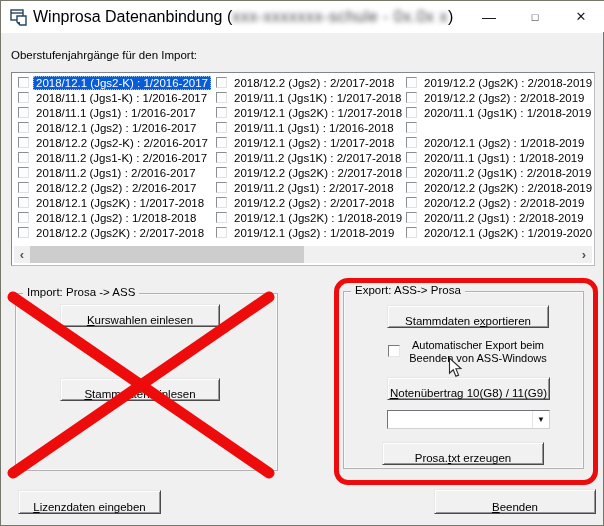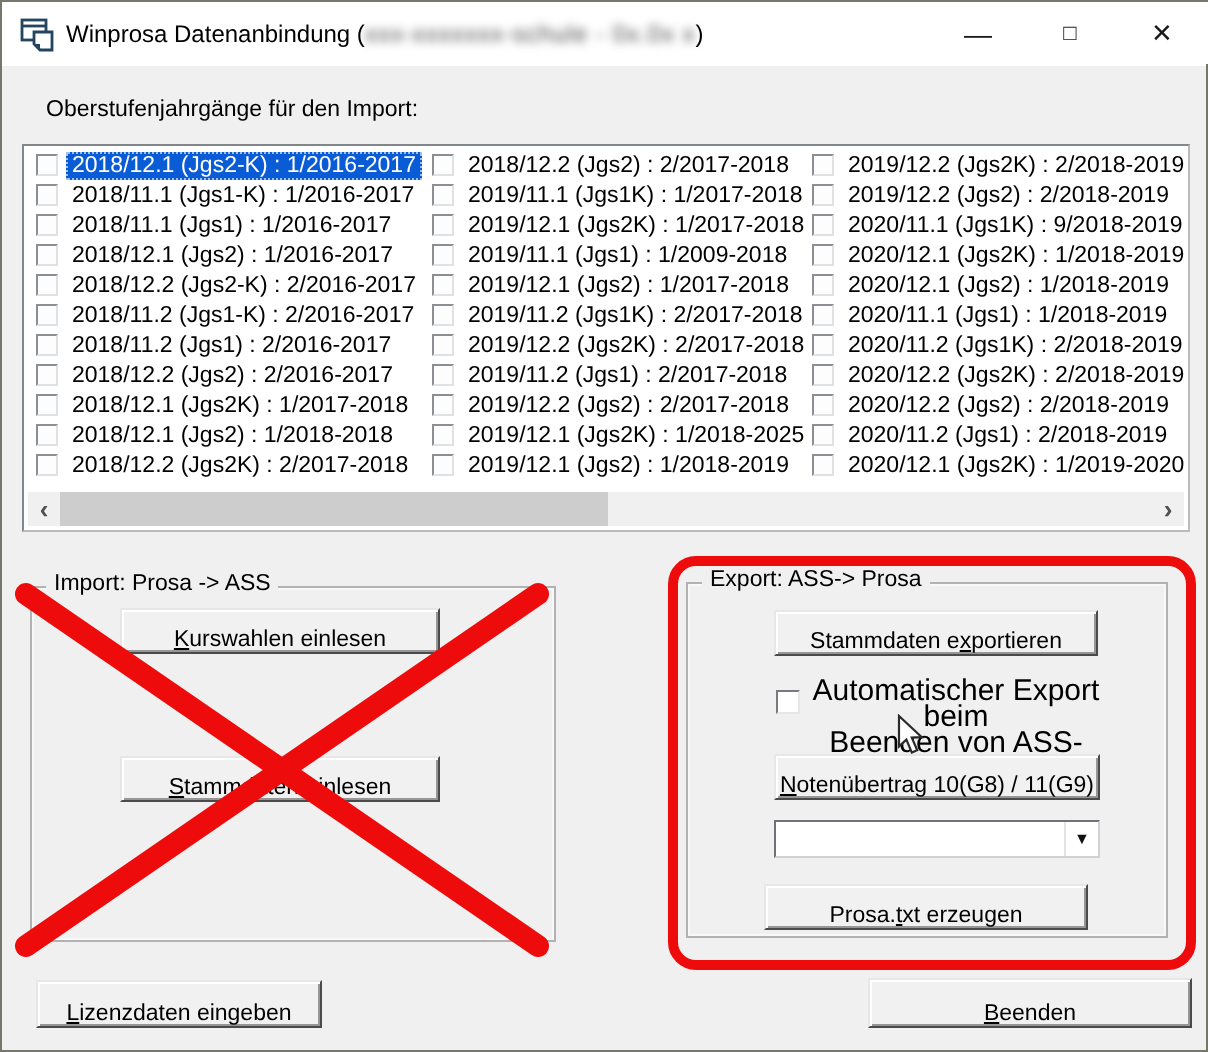--- a/index.html
+++ b/index.html
@@ -7,28 +7,28 @@
   .window{
     position:absolute;inset:0;
     background:#f0f0f0;
     border:1px solid #75776b;
     font-family:"Liberation Sans",sans-serif;
     color:#000;
   }
   
   .titlebar{position:absolute;left:0;top:0;right:0;height:32px;background:#ffffff;}
   .app-icon{position:absolute;left:9px;top:8px;width:17px;height:17px;}
-  .title-text{position:absolute;left:32px;top:0;height:32px;line-height:32px;font-size:12px;white-space:nowrap;}
+  .title-text{position:absolute;left:32px;top:0;height:32px;line-height:32px;font-size:16px;white-space:nowrap;}
   .redacted{filter:blur(2.4px);color:#4a4a4a;letter-spacing:.5px;}
   .capbtn{position:absolute;top:0;width:46px;height:31px;display:flex;align-items:center;justify-content:center;font-size:13px;color:#1b1b1b;background:#ffffff;}
   .capbtn.min{left:465px;font-size:14px;}
   .capbtn.max{left:511px;font-size:11px;}
   .capbtn.close{left:557px;font-size:13px;}
   
-  .list-caption{position:absolute;left:10px;top:48px;font-size:11.5px;margin-left:12px;}
+  .list-caption{position:absolute;left:10px;top:48px;font-size:11.5px;}
   .listbox{
     position:absolute;left:10px;top:71px;width:584px;height:194px;
     background:#ffffff;
     border:1px solid #82878c;
     border-right-color:#b9bcbe;border-bottom-color:#b9bcbe;
   }
   .lb-col{position:absolute;top:2px;width:192px;}
   .lb-col.c0{left:4px;} .lb-col.c1{left:202px;} .lb-col.c2{left:392px;}
   .lb-item{height:15px;display:flex;align-items:center;}
   .lb-cb{
@@ -63,21 +63,21 @@
   .btn-stamm-ein{left:44px;top:84px;width:160px;height:23px;}
   
   .btn-stamm-exp{left:43px;top:13px;width:162px;height:23px;}
   .btn-noten{left:43px;top:85px;width:163px;height:23px;}
   .btn-prosa{left:38px;top:150px;width:162px;height:23px;}
   
   .exp-cb{
     position:absolute;left:44px;top:53px;width:12px;height:12px;background:#fff;
     border:1px solid;border-color:#777b7f #e6e6e6 #e6e6e6 #777b7f;
   }
-  .exp-cb-label{position:absolute;left:59px;top:47px;width:150px;font-size:15px;line-height:13px;text-align:center;}
+  .exp-cb-label{position:absolute;left:59px;top:47px;width:150px;font-size:11px;line-height:13px;text-align:center;}
   
   .combo{
     position:absolute;left:43px;top:118px;width:163px;height:19px;background:#ffffff;
     border:1px solid;border-color:#6f7377 #cfd2d4 #cfd2d4 #6f7377;
   }
   .combo-value{position:absolute;left:3px;top:1px;right:20px;font-size:11.5px;line-height:15px;overflow:hidden;}
   .combo-btn{position:absolute;right:0;top:0;width:17px;height:100%;display:flex;align-items:center;justify-content:center;font-size:8px;color:#111;border-left:1px solid #e4e4e4;background:#fff;}
   
   .btn-lizenz{left:17px;top:489px;width:143px;height:24px;}
   .btn-beenden{left:433px;top:488px;width:162px;height:25px;}
@@ -169,21 +169,21 @@
           <div class="lb-item">
             <span class="lb-cb"></span>
             <span class="lb-label">2019/11.1 (Jgs1K) : 1/2017-2018</span>
           </div>
           <div class="lb-item">
             <span class="lb-cb"></span>
             <span class="lb-label">2019/12.1 (Jgs2K) : 1/2017-2018</span>
           </div>
           <div class="lb-item">
             <span class="lb-cb"></span>
-            <span class="lb-label">2019/11.1 (Jgs1) : 1/2009-2018</span>
+            <span class="lb-label">2019/11.1 (Jgs1) : 1/2016-2018</span>
           </div>
           <div class="lb-item">
             <span class="lb-cb"></span>
             <span class="lb-label">2019/12.1 (Jgs2) : 1/2017-2018</span>
           </div>
           <div class="lb-item">
             <span class="lb-cb"></span>
             <span class="lb-label">2019/11.2 (Jgs1K) : 2/2017-2018</span>
           </div>
           <div class="lb-item">
@@ -193,43 +193,42 @@
           <div class="lb-item">
             <span class="lb-cb"></span>
             <span class="lb-label">2019/11.2 (Jgs1) : 2/2017-2018</span>
           </div>
           <div class="lb-item">
             <span class="lb-cb"></span>
             <span class="lb-label">2019/12.2 (Jgs2) : 2/2017-2018</span>
           </div>
           <div class="lb-item">
             <span class="lb-cb"></span>
-            <span class="lb-label">2019/12.1 (Jgs2K) : 1/2018-2025</span>
+            <span class="lb-label">2019/12.1 (Jgs2K) : 1/2018-2019</span>
           </div>
           <div class="lb-item">
             <span class="lb-cb"></span>
             <span class="lb-label">2019/12.1 (Jgs2) : 1/2018-2019</span>
           </div>
         </div>
         <div class="lb-col c2">
           <div class="lb-item">
             <span class="lb-cb"></span>
             <span class="lb-label">2019/12.2 (Jgs2K) : 2/2018-2019</span>
           </div>
           <div class="lb-item">
             <span class="lb-cb"></span>
             <span class="lb-label">2019/12.2 (Jgs2) : 2/2018-2019</span>
           </div>
           <div class="lb-item">
             <span class="lb-cb"></span>
-            <span class="lb-label">2020/11.1 (Jgs1K) : 9/2018-2019</span>
-          </div>
-          <div class="lb-item">
-            <span class="lb-cb"></span>
-            <span class="lb-label">2020/12.1 (Jgs2K) : 1/2018-2019</span>
+            <span class="lb-label">2020/11.1 (Jgs1K) : 1/2018-2019</span>
+          </div>
+          <div class="lb-item">
+            <span class="lb-cb"></span>
           </div>
           <div class="lb-item">
             <span class="lb-cb"></span>
             <span class="lb-label">2020/12.1 (Jgs2) : 1/2018-2019</span>
           </div>
           <div class="lb-item">
             <span class="lb-cb"></span>
             <span class="lb-label">2020/11.1 (Jgs1) : 1/2018-2019</span>
           </div>
           <div class="lb-item">

